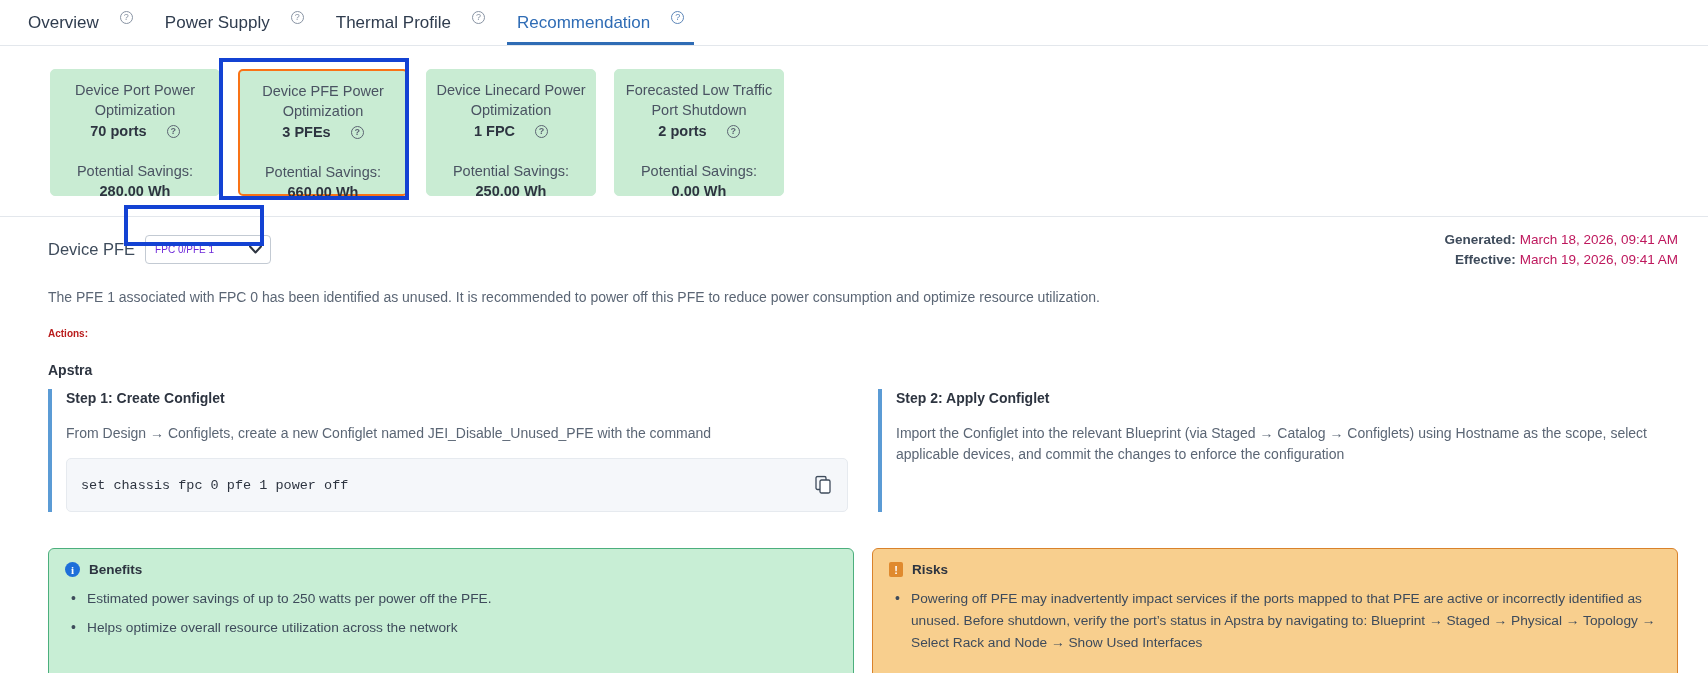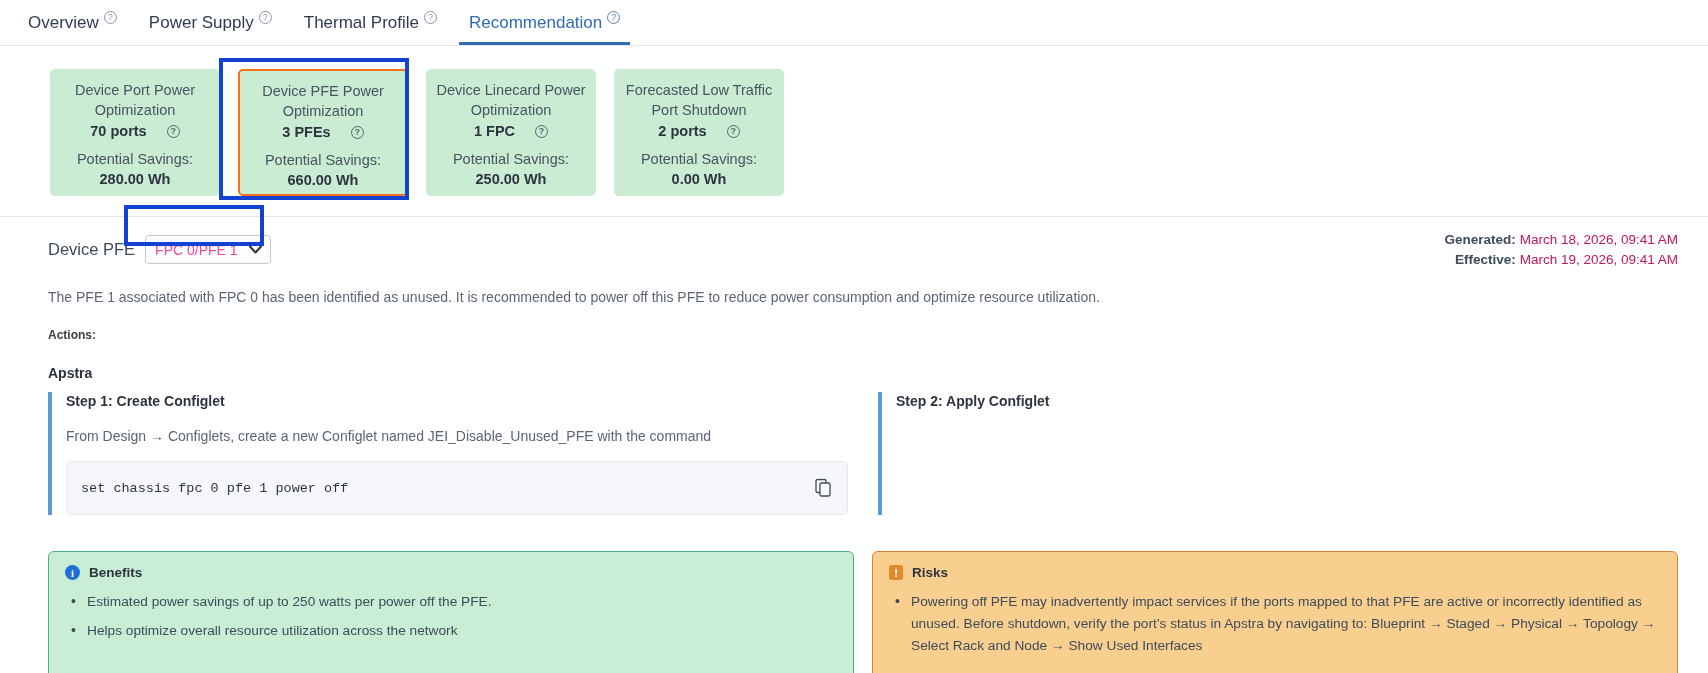--- a/index.html
+++ b/index.html
@@ -24,21 +24,21 @@
     padding-left: 24px;
     display: flex;
     align-items: flex-start;
     border-bottom: 1px solid #e3e7ec;
     background: #ffffff;
   }
   .tab {
     position: relative;
     display: flex;
     align-items: center;
-    gap: 5px;
+    gap: 21px;
     height: 45px;
     padding: 0 16px;
     font-size: 17px;
     color: #2f3c4e;
     cursor: pointer;
     white-space: nowrap;
   }
   .tab:first-child { padding-left: 4px; }
   .tab.active { color: #2f6cb5; }
   .tab.active::after {
@@ -92,21 +92,21 @@
   .card-count {
     margin-top: 3px;
     font-weight: bold;
     color: #2d3440;
     display: flex;
     align-items: center;
     justify-content: center;
     gap: 20px;
   }
   .card-count .qmark { top: 0; border-color: #5b6472; color: #5b6472; }
-  .card-sav-label { margin-top: 11px; line-height: 1.35; }
+  .card-sav-label { margin-top: 23px; line-height: 1.35; }
   .card-sav-value { font-weight: bold; color: #2d3440; line-height: 1.35; }
 
   
   .annot {
     position: absolute;
     border: 4px solid #1342d3;
     pointer-events: none;
     z-index: 30;
   }
   #annot-card { left: 219px; top: 58px; width: 190px; height: 142px; }
@@ -131,23 +131,23 @@
     color: #3e4b5b;
     margin-right: 10px;
   }
   .sel-wrap { position: relative; }
   select.pfe-select {
     appearance: none;
     -webkit-appearance: none;
     width: 126px;
     height: 29px;
     padding: 0 26px 0 9px;
-    font-size: 14px;
+    font-size: 10px;
     font-family: "Liberation Sans", sans-serif;
-    color: #ec4899;
+    color: #6d28d9;
     background: #ffffff;
     border: 1px solid #c3cad3;
     border-radius: 4px;
     cursor: pointer;
   }
   .sel-caret {
     position: absolute;
     right: 9px; top: 50%;
     transform: translateY(-50%);
     pointer-events: none;
@@ -166,23 +166,23 @@
   .meta-val { color: #be185d; }
 
   
   .body { padding: 0 30px 0 48px; }
   .desc {
     font-size: 14px;
     color: #5b6675;
     margin-top: 20px;
   }
   .actions-h {
-    font-size: 12px;
-    font-weight: bold;
-    color: #404040;
+    font-size: 10px;
+    font-weight: bold;
+    color: #b91c1c;
     margin-top: 23px;
   }
   .vendor {
     font-size: 14px;
     font-weight: bold;
     color: #2d3440;
     margin-top: 23px;
   }
 
   .steps {
@@ -406,20 +406,21 @@
             <svg width="17" height="19" viewBox="0 0 17 19" fill="none" xmlns="http://www.w3.org/2000/svg">
               <rect x="1" y="1" width="10" height="13" rx="1.5" stroke="#3e4b5b" stroke-width="1.3"></rect>
               <rect x="5" y="4.5" width="10" height="13" rx="1.5" fill="#ffffff" stroke="#3e4b5b" stroke-width="1.3"></rect>
             </svg>
           </span>
         </div>
       </div>
 
       <div class="step">
         <div class="step-title">Step 2: Apply Configlet</div>
+        <div class="step-text">Import the Configlet into the relevant Blueprint (via Staged → Catalog → Configlets) using Hostname as the scope, select applicable devices, and commit the changes to enforce the configuration</div>
       </div>
     </div>
 
     <div class="boxes">
       <div class="box benefits">
         <div class="box-head">
           <span class="ico-info">i</span>
           <span>Benefits</span>
         </div>
         <ul>

